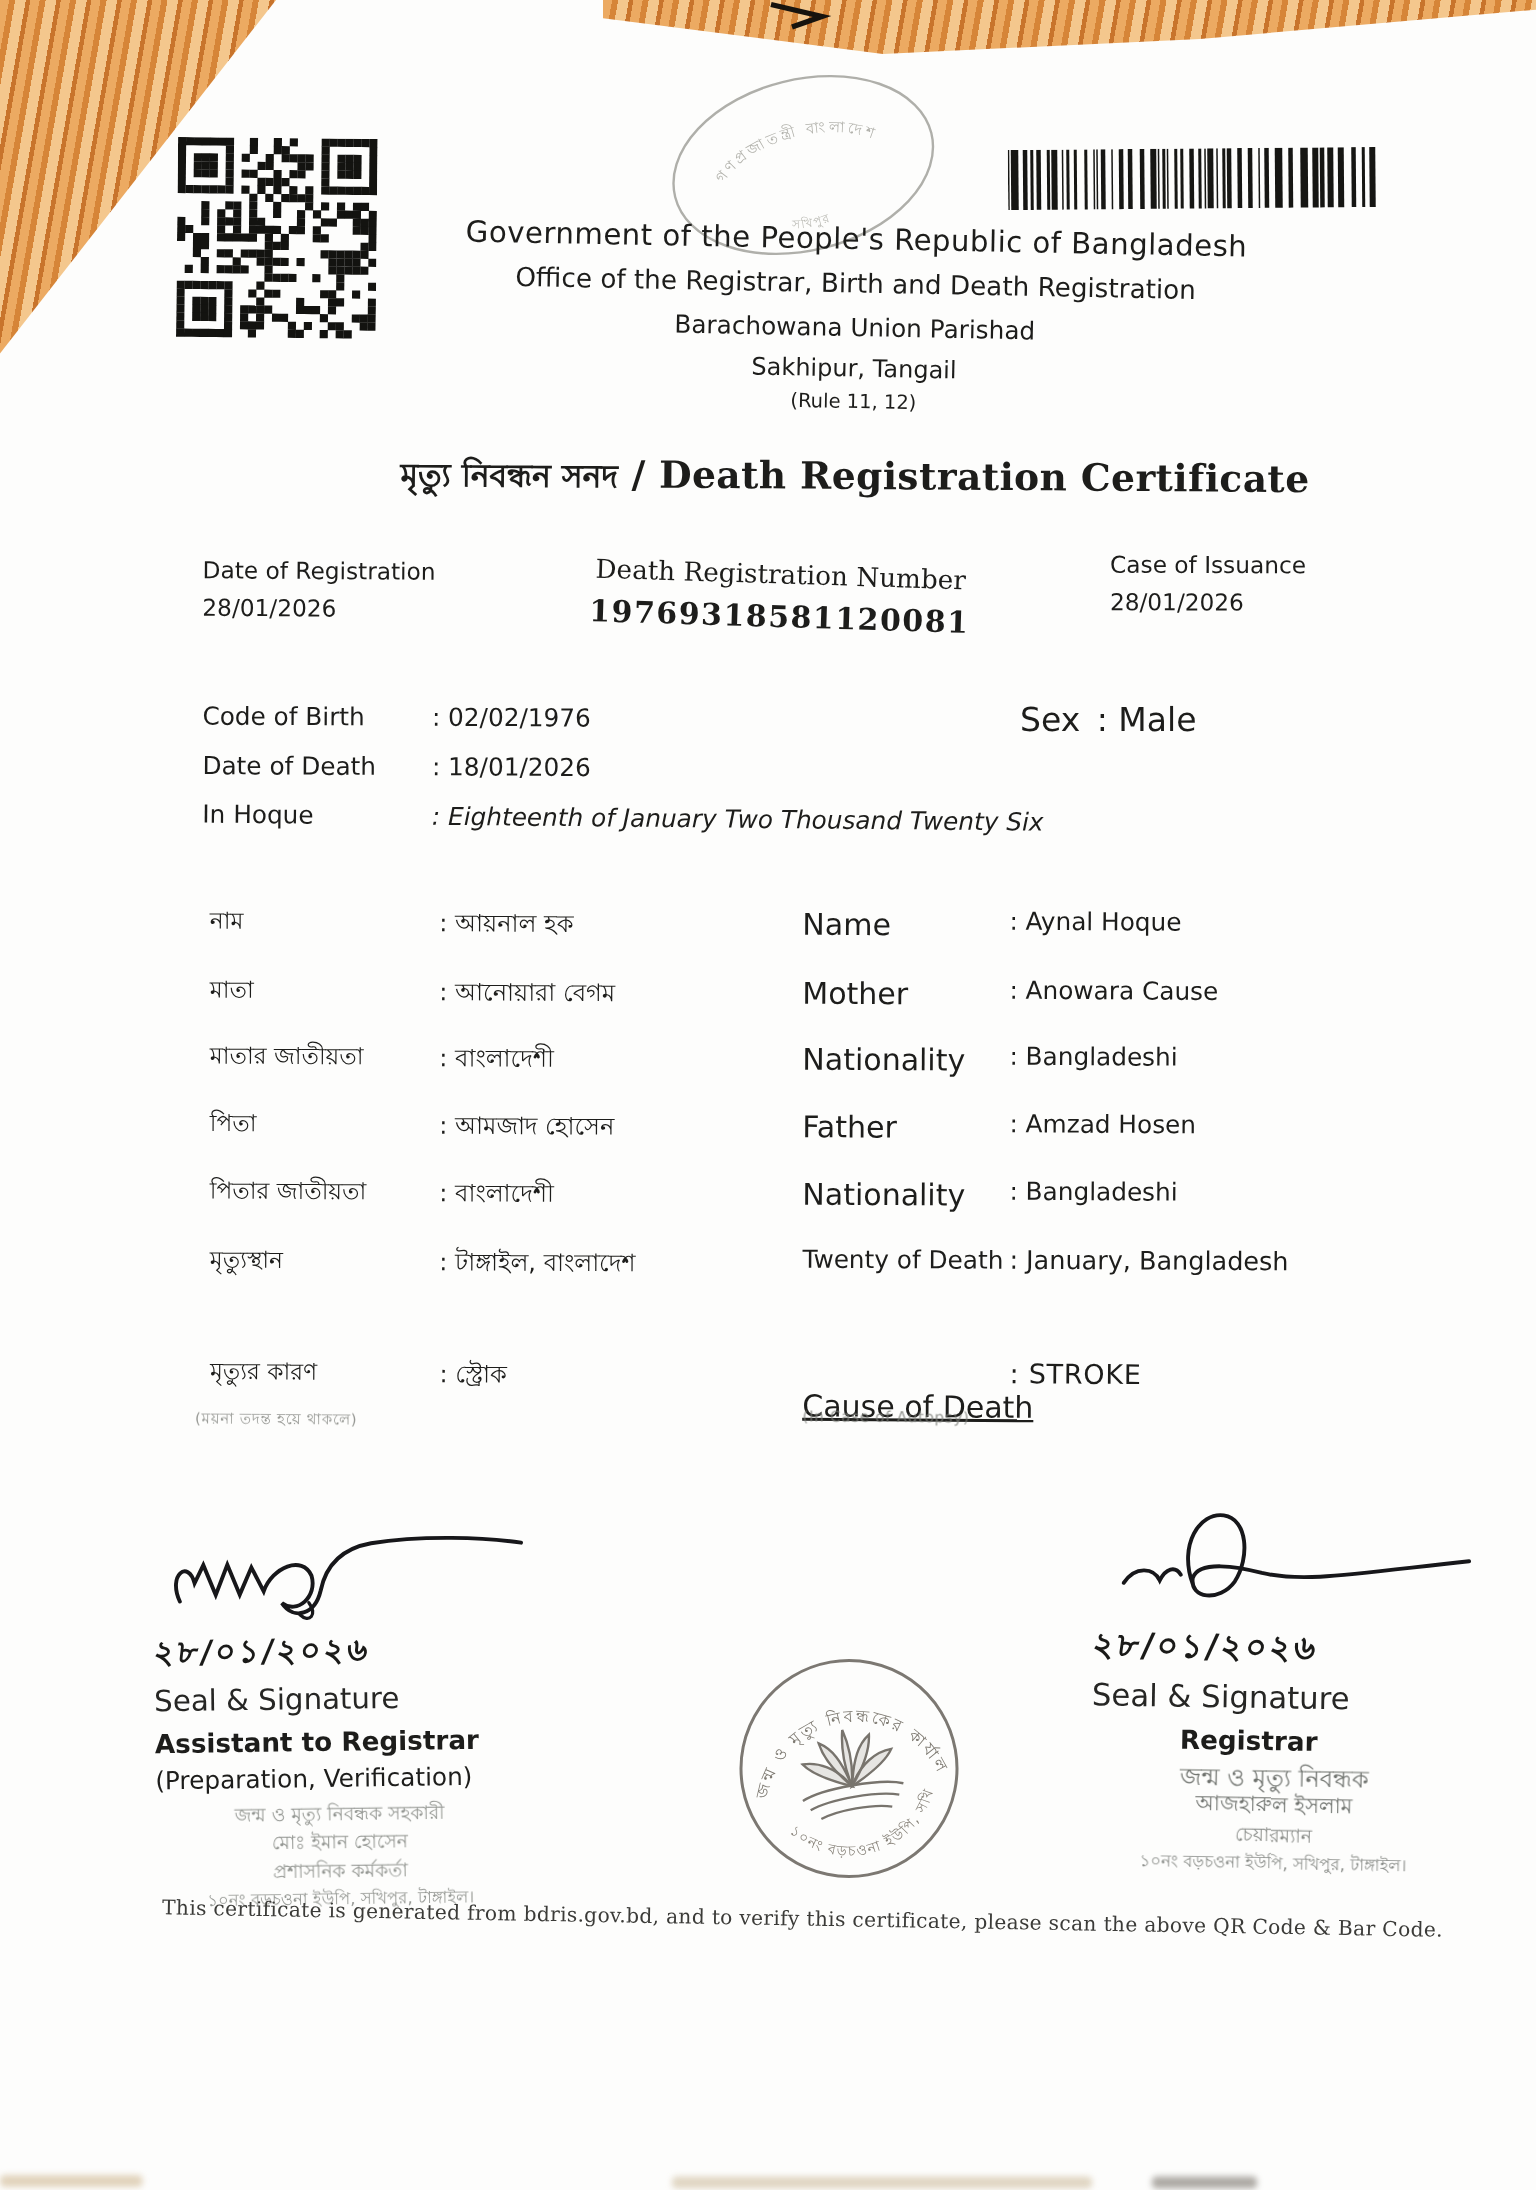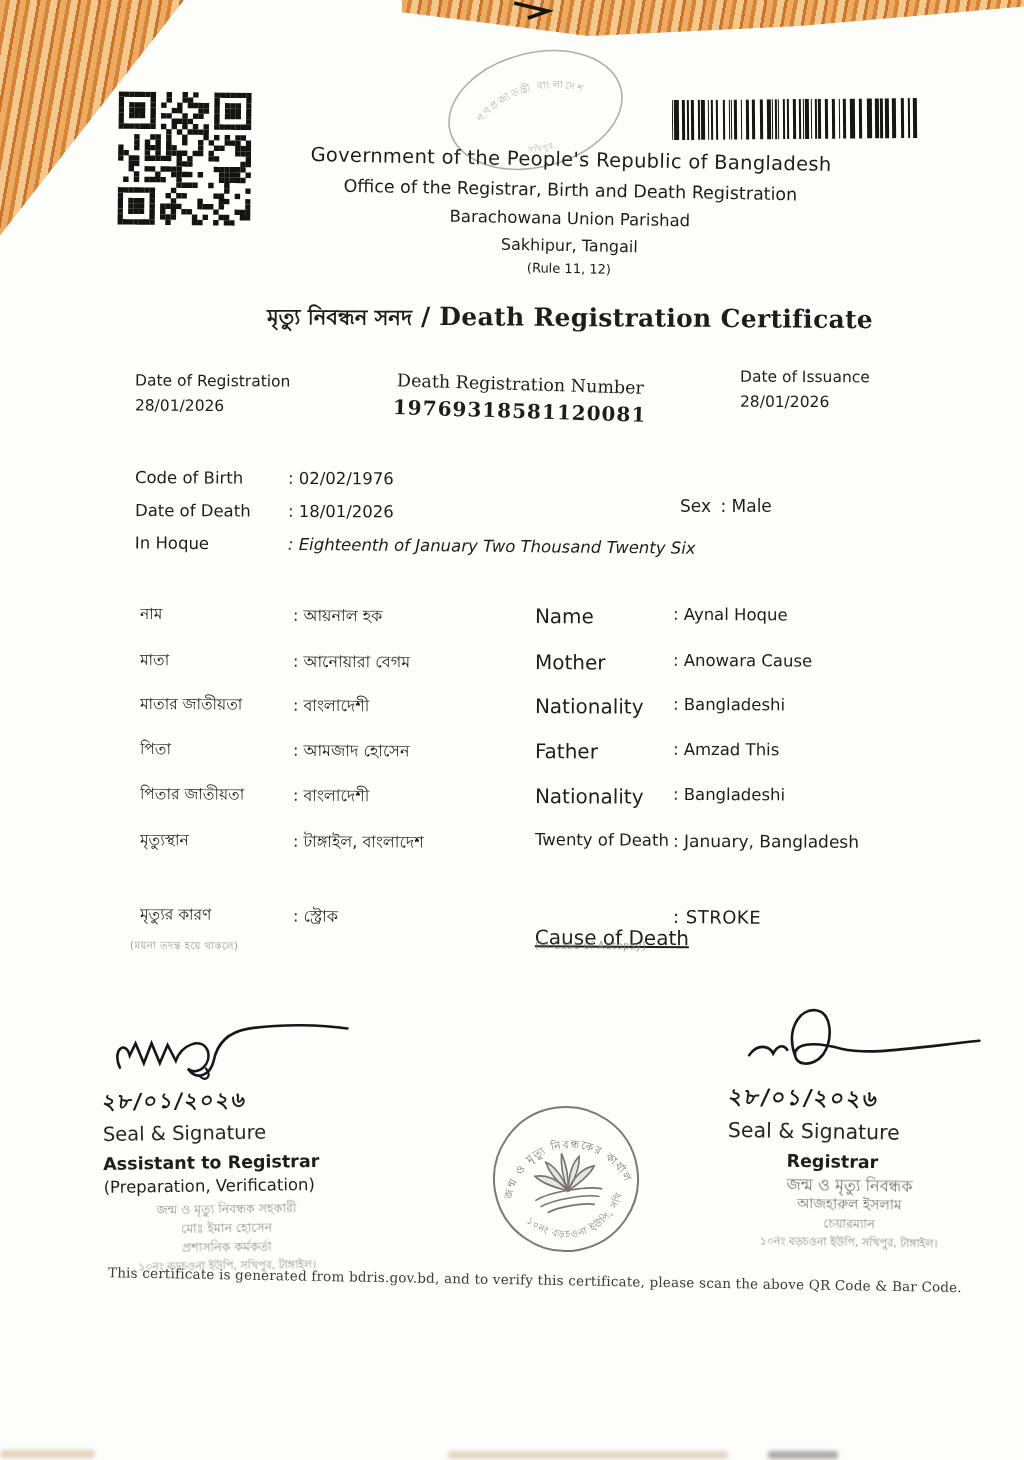--- a/index.html
+++ b/index.html
@@ -27,21 +27,21 @@
          font-family:"DejaVu Serif","Liberation Serif",serif;}
   .reg-c .k{font-size:17.5px;}
   .reg-c .v{font-size:20px;font-weight:bold;letter-spacing:1px;margin-top:5px;}
   .reg-r{left:740px;top:368px;font-size:15.5px;transform:rotate(.2deg);}
   
   .vit{font-size:16.5px;}
   .vrow .lbl{position:absolute;left:135px;}
   .vrow .val{position:absolute;left:288px;}
   .colon::before{content:": ";}
   .inword{font-style:italic;}
-  .sex{left:680px;top:468px;font-size:17px;margin-top:28px;}
+  .sex{left:680px;top:468px;font-size:22px;}
   
   .bnl{position:absolute;left:140px;font-size:15.5px;}
   .bnv{position:absolute;left:293px;font-size:16px;}
   .enl{position:absolute;left:535px;font-size:20px;}
   .env{position:absolute;left:673px;font-size:16.5px;}
   .note{font-size:10px;color:#7c7e79;filter:blur(.45px);opacity:.8;letter-spacing:.5px;}
   .cause-env{font-size:18px;letter-spacing:.5px;}
   
   .sig-block{width:270px;}
   .sig-left{left:103px;top:1018px;transform:rotate(-.8deg);}
@@ -445,21 +445,21 @@
 
   <div class="abs reg-l">
     <div class="k">Date of Registration</div>
     <div class="v">28/01/2026</div>
   </div>
   <div class="abs reg-c">
     <div class="k">Death Registration Number</div>
     <div class="v">19769318581120081</div>
   </div>
   <div class="abs reg-r">
-    <div class="k">Date of Issuance</div>
+    <div class="k">Case of Issuance</div>
     <div class="v">28/01/2026</div>
   </div>
 
   <div class="vit">
     <div class="vrow" style="top:470px;position:absolute;left:0;width:1024px;transform:rotate(.3deg);">
       <span class="lbl">Code of Birth</span>
       <span class="val colon">02/02/1976</span>
     </div>
     <div class="vrow" style="top:503px;position:absolute;left:0;width:1024px;transform:rotate(.3deg);">
       <span class="lbl">Date of Death</span>
@@ -491,21 +491,21 @@
     <div class="abs" style="top:694px;left:0;width:1024px;transform:rotate(.3deg);">
       <span class="bnl">মাতার জাতীয়তা</span>
       <span class="bnv colon">বাংলাদেশী</span>
       <span class="enl">Nationality</span>
       <span class="env colon">Bangladeshi</span>
     </div>
     <div class="abs" style="top:739px;left:0;width:1024px;transform:rotate(.3deg);">
       <span class="bnl">পিতা</span>
       <span class="bnv colon">আমজাদ হোসেন</span>
       <span class="enl">Father</span>
-      <span class="env colon">Amzad This</span>
+      <span class="env colon">Amzad Hosen</span>
     </div>
     <div class="abs" style="top:784px;left:0;width:1024px;transform:rotate(.3deg);">
       <span class="bnl">পিতার জাতীয়তা</span>
       <span class="bnv colon">বাংলাদেশী</span>
       <span class="enl">Nationality</span>
       <span class="env colon">Bangladeshi</span>
     </div>
     <div class="abs" style="top:830px;left:0;width:1024px;transform:rotate(.3deg);">
       <span class="bnl">মৃত্যুস্থান</span>
       <span class="bnv colon">টাঙ্গাইল, বাংলাদেশ</span>

